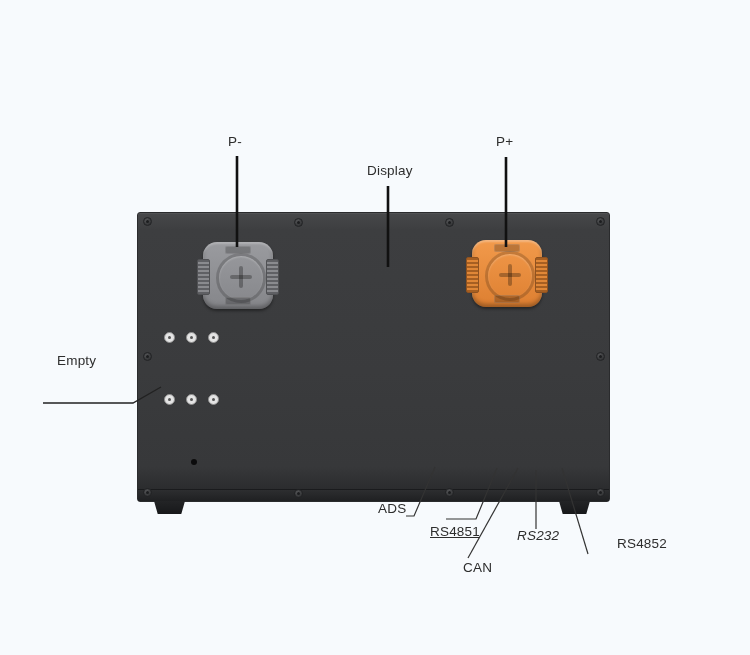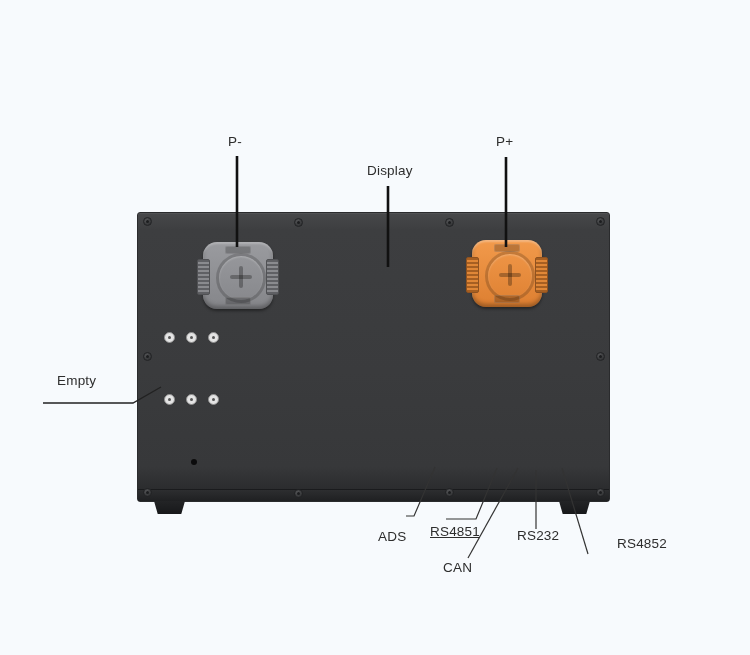--- a/index.html
+++ b/index.html
@@ -273,19 +273,19 @@
     <path d="M435,467 L414,516 H406" stroke="#333" stroke-width="1.2" fill="none"></path>
     <path d="M497,468 L476,519 H446" stroke="#333" stroke-width="1.2" fill="none"></path>
     <path d="M518,468 L468,558" stroke="#333" stroke-width="1.2" fill="none"></path>
     <path d="M536,470 V529" stroke="#333" stroke-width="1.2" fill="none"></path>
     <path d="M562,468 L588,554" stroke="#333" stroke-width="1.2" fill="none"></path>
   </svg>
 
   <span class="callout" style="left:228px;top:134px;">P-</span>
   <span class="callout" style="left:367px;top:163px;">Display</span>
   <span class="callout" style="left:496px;top:134px;">P+</span>
-  <span class="callout" style="left:57px;top:373px;">Empty</span>
-  <span class="callout" style="left:378px;top:529px;">ADS</span>
+  <span class="callout" style="left:57px;top:353px;">Empty</span>
+  <span class="callout" style="left:378px;top:501px;">ADS</span>
   <span class="callout" style="left:430px;top:524px;text-decoration:underline;">RS4851</span>
-  <span class="callout" style="left:443px;top:560px;">CAN</span>
-  <span class="callout" style="left:517px;top:528px;">RS232</span>
+  <span class="callout" style="left:463px;top:560px;">CAN</span>
+  <span class="callout" style="left:517px;top:528px;font-style:italic;">RS232</span>
   <span class="callout" style="left:593px;top:536px;margin-left:24px;">RS4852</span>
 </div>
 
 </body></html>

